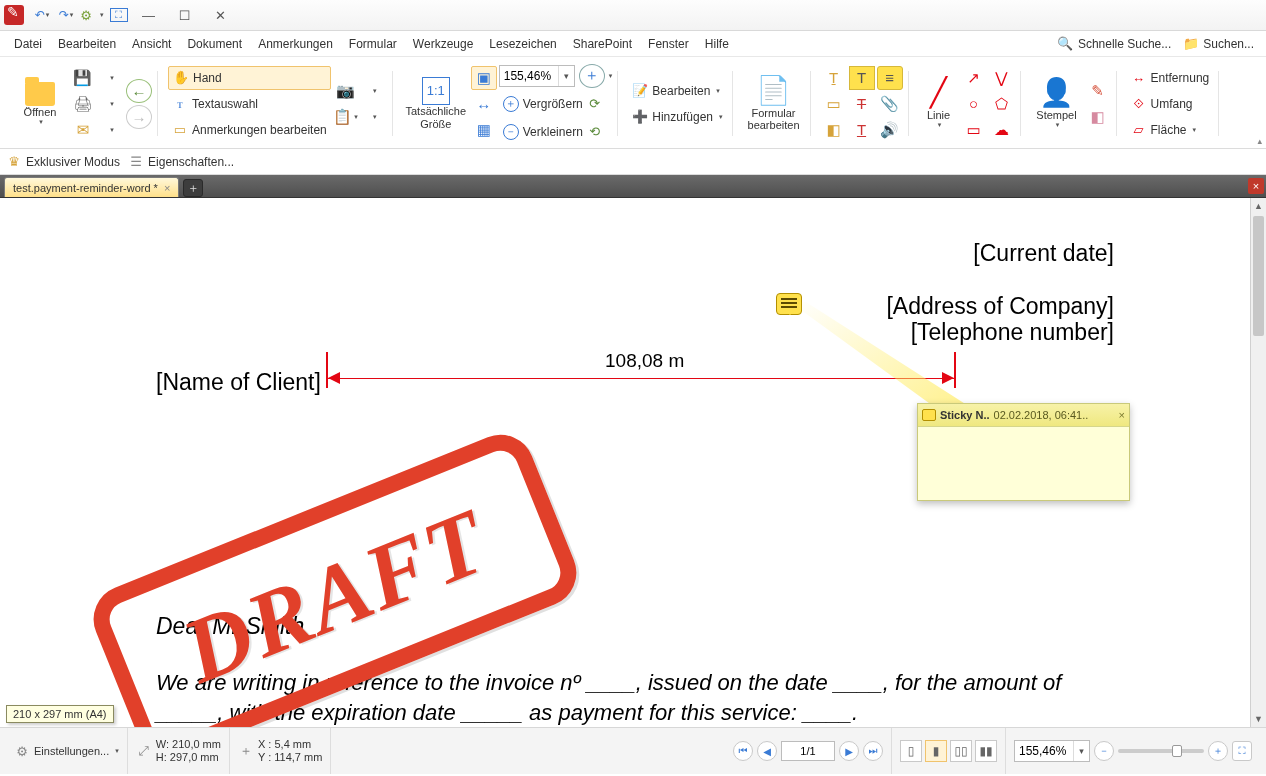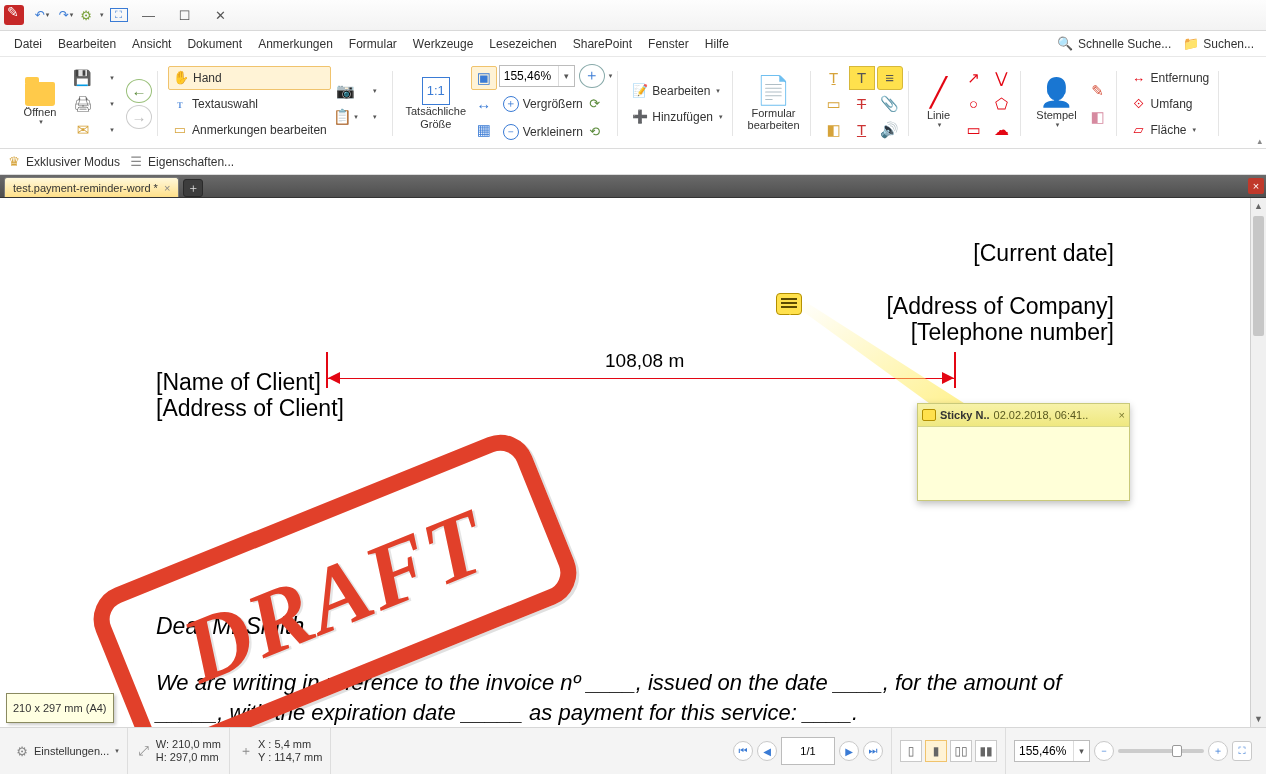--- a/index.html
+++ b/index.html
@@ -61,27 +61,27 @@
 .sticky-pop { position: absolute; width: 213px; background: #ffffd8; border: 1px solid #c9c97a; box-shadow: 0 3px 7px rgba(0,0,0,.25); }
 .sticky-pop .hdr { background: linear-gradient(#f7f2a8,#efe880); height: 22px; display: flex; align-items: center; padding: 0 4px; gap: 4px; font-size: 11px; }
 .sticky-pop .hdr .ti { font-weight: bold; color: #333; }
 .sticky-pop .hdr .dt { color: #5a5a20; flex: 1; }
 .sticky-pop .hdr .cx { color: #7a7a30; }
 .sticky-pop .body { height: 74px; border-top: 1px solid #d6d68a; }
 .sticky-beam { position: absolute; background: linear-gradient(to bottom right, rgba(255,236,100,.0), rgba(255,236,100,.85)); clip-path: polygon(0 0, 8% 0, 100% 92%, 100% 100%, 88% 100%); }
 .stamp { position: absolute; transform: rotate(-22deg); transform-origin: center center; }
 .stamp .frame { width: 470px; height: 180px; border: 16px solid #e1402a; border-radius: 34px; display: flex; align-items: center; justify-content: center; box-shadow: 2px 3px 0 rgba(0,0,0,.12); }
 .stamp .txt { font-family: Georgia, "Times New Roman", serif; font-weight: 900; font-size: 92px; color: #e1402a; letter-spacing: 2px; font-style: italic; text-shadow: 2px 2px 0 rgba(0,0,0,.1); }
-.pagesize-tip { position: absolute; left: 6px; bottom: 4px; background: #ffffe1; border: 1px solid #8a8a60; padding: 8px 6px; font-size: 11px; color: #333; box-shadow: 2px 2px 3px rgba(0,0,0,.2); margin-top: 22px; }
+.pagesize-tip { position: absolute; left: 6px; bottom: 4px; background: #ffffe1; border: 1px solid #8a8a60; padding: 2px 6px; font-size: 11px; color: #333; box-shadow: 2px 2px 3px rgba(0,0,0,.2); margin-top: 22px; }
 .statusbar { height: 47px; background: #f4f4f4; border-top: 1px solid #d7d7d7; display: flex; align-items: center; padding: 0 6px; font-size: 11px; color: #333; }
 .statusbar .sect { display: flex; align-items: center; gap: 4px; padding: 0 8px; border-right: 1px solid #ddd; height: 100%; }
 .statusbar .dims { display: flex; flex-direction: column; line-height: 1.2; }
 .statusbar .spacer { flex: 1; }
 .nav-btn { width: 20px; height: 20px; border: 1px solid #c9c9c9; border-radius: 50%; display: flex; align-items: center; justify-content: center; background: #fff; font-size: 10px; color: #3a7bd5; }
-.pagefield { width: 54px; height: 28px; border: 1px solid #bcbcbc; text-align: center; font-size: 11px; }
+.pagefield { width: 54px; height: 20px; border: 1px solid #bcbcbc; text-align: center; font-size: 11px; }
 .layout-btn { width: 22px; height: 22px; border: 1px solid #c9c9c9; background: #fff; display: flex; align-items: center; justify-content: center; font-size: 12px; color: #666; }
 .layout-btn.active { background: #fff3d6; border-color: #f0c36d; }
 .folder-ic { width: 30px; height: 24px; background: #ffca4a; border-radius: 2px 2px 3px 3px; position: relative; }
 .folder-ic::before { content: ""; position: absolute; top: -5px; left: 0; width: 14px; height: 6px; background: #ffca4a; border-radius: 2px 2px 0 0; }
 </style>
 </head>
 <body>
 
 <div class="titlebar">
   <div class="app-icon"></div>
@@ -324,21 +324,20 @@
   <div class="xall">×</div>
 </div>
 
 <div class="workspace">
   <div class="page-wrap">
     <div class="page">
       <div class="doc-r" style="top:42px">[Current date]</div>
       <div class="doc-r" style="top:95px">[Address of Company]</div>
       <div class="doc-r" style="top:121px">[Telephone number]</div>
       <div class="doc-l" style="top:171px">[Name of Client]</div>
-      <div class="doc-l" style="top:197px">[Address of Client]</div>
       <div class="doc-l doc-it" style="top:415px">Dear Mr Smith</div>
       <div class="doc-body" style="top:470px">We are writing in reference to the invoice nº ____, issued on the date ____, for the amount of _____, with the expiration date _____  as payment for this service: ____.</div>
 
       <div class="measure-vbar" style="left:326px;top:154px;height:36px"></div>
       <div class="measure-line" style="left:328px;top:180px;width:626px"></div>
       <div class="measure-tick arrowL" style="left:328px;top:174px"></div>
       <div class="measure-tick arrowR" style="left:942px;top:174px"></div>
       <div class="measure-vbar" style="left:954px;top:154px;height:36px"></div>
       <div class="measure-label" style="left:605px;top:152px">108,08 m</div>
 

